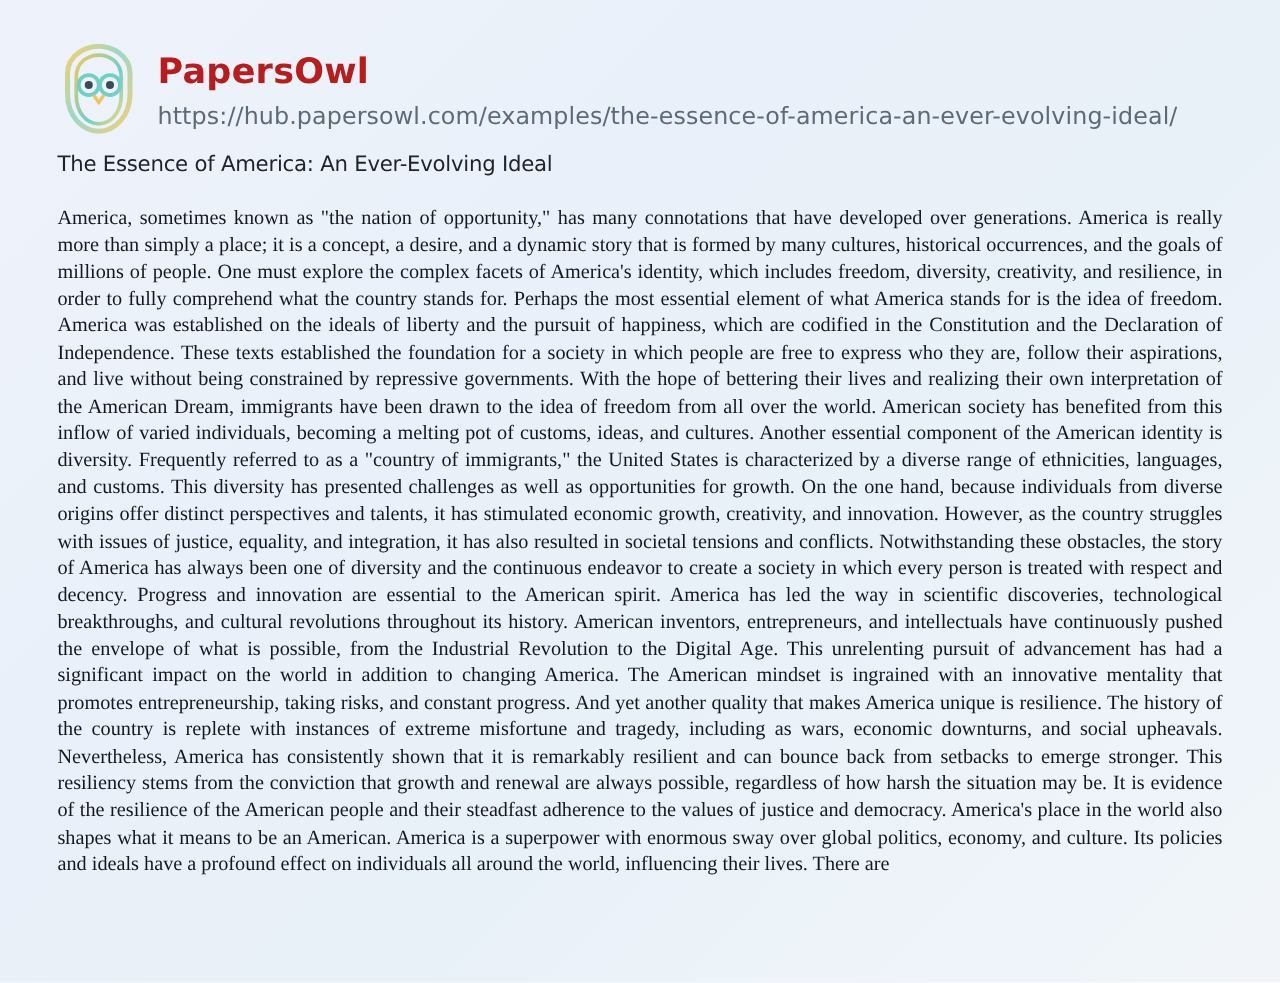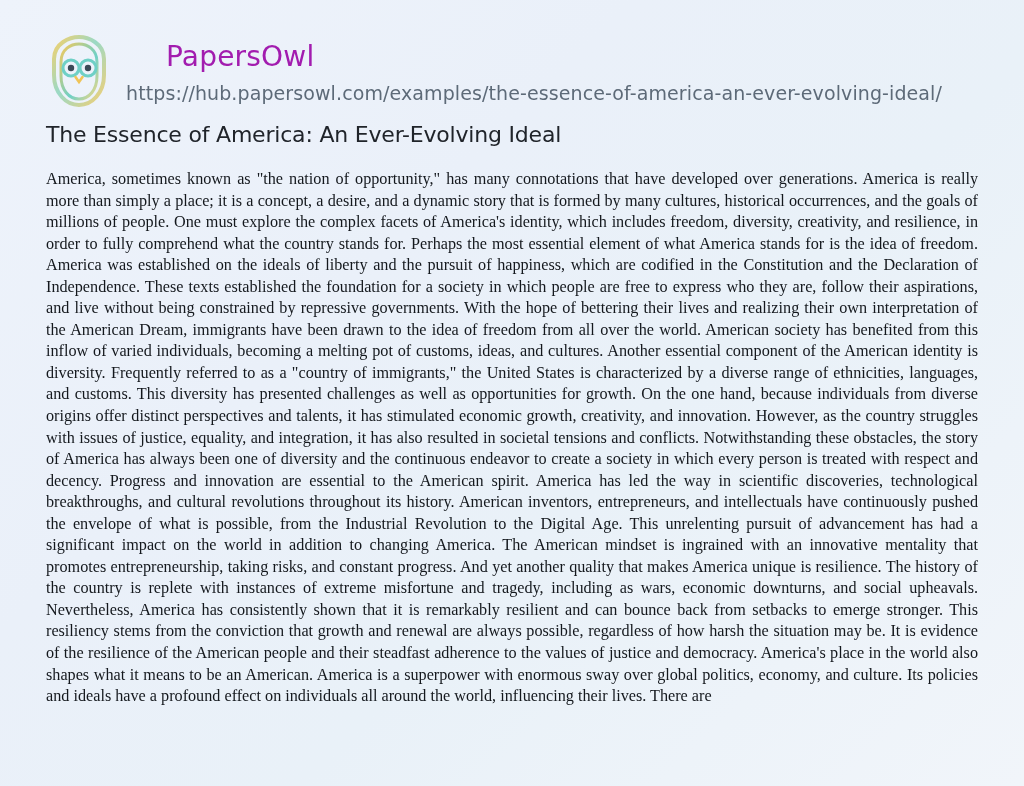--- a/index.html
+++ b/index.html
@@ -35,40 +35,39 @@
   }
   .brand-block {
     display: flex;
     flex-direction: column;
     justify-content: center;
     padding-top: 2px;
   }
   .brand-name {
     font-family: "DejaVu Sans", sans-serif;
     font-size: 28px;
-    font-weight: normal;
-    color: #a21caf;
+    font-weight: bold;
+    color: #b91c1c;
     letter-spacing: 0.2px;
     line-height: 1.1;
-    margin-left: 40px;
   }
   .brand-url {
     font-family: "DejaVu Sans", sans-serif;
     font-size: 19px;
     color: #5d6a78;
     margin-top: 10px;
     letter-spacing: 0.1px;
     white-space: nowrap;
   }
   .content {
     padding: 26px 46px 0 46px;
   }
   .doc-title {
     font-family: "DejaVu Sans", sans-serif;
-    font-size: 22px;
+    font-size: 17px;
     font-weight: normal;
     color: #20242a;
     margin: 0 0 22px 0;
     letter-spacing: -0.2px;
   }
   .doc-body {
     font-family: "Liberation Serif", serif;
     font-size: 16.2px;
     line-height: 1.33;
     color: #14181d;

